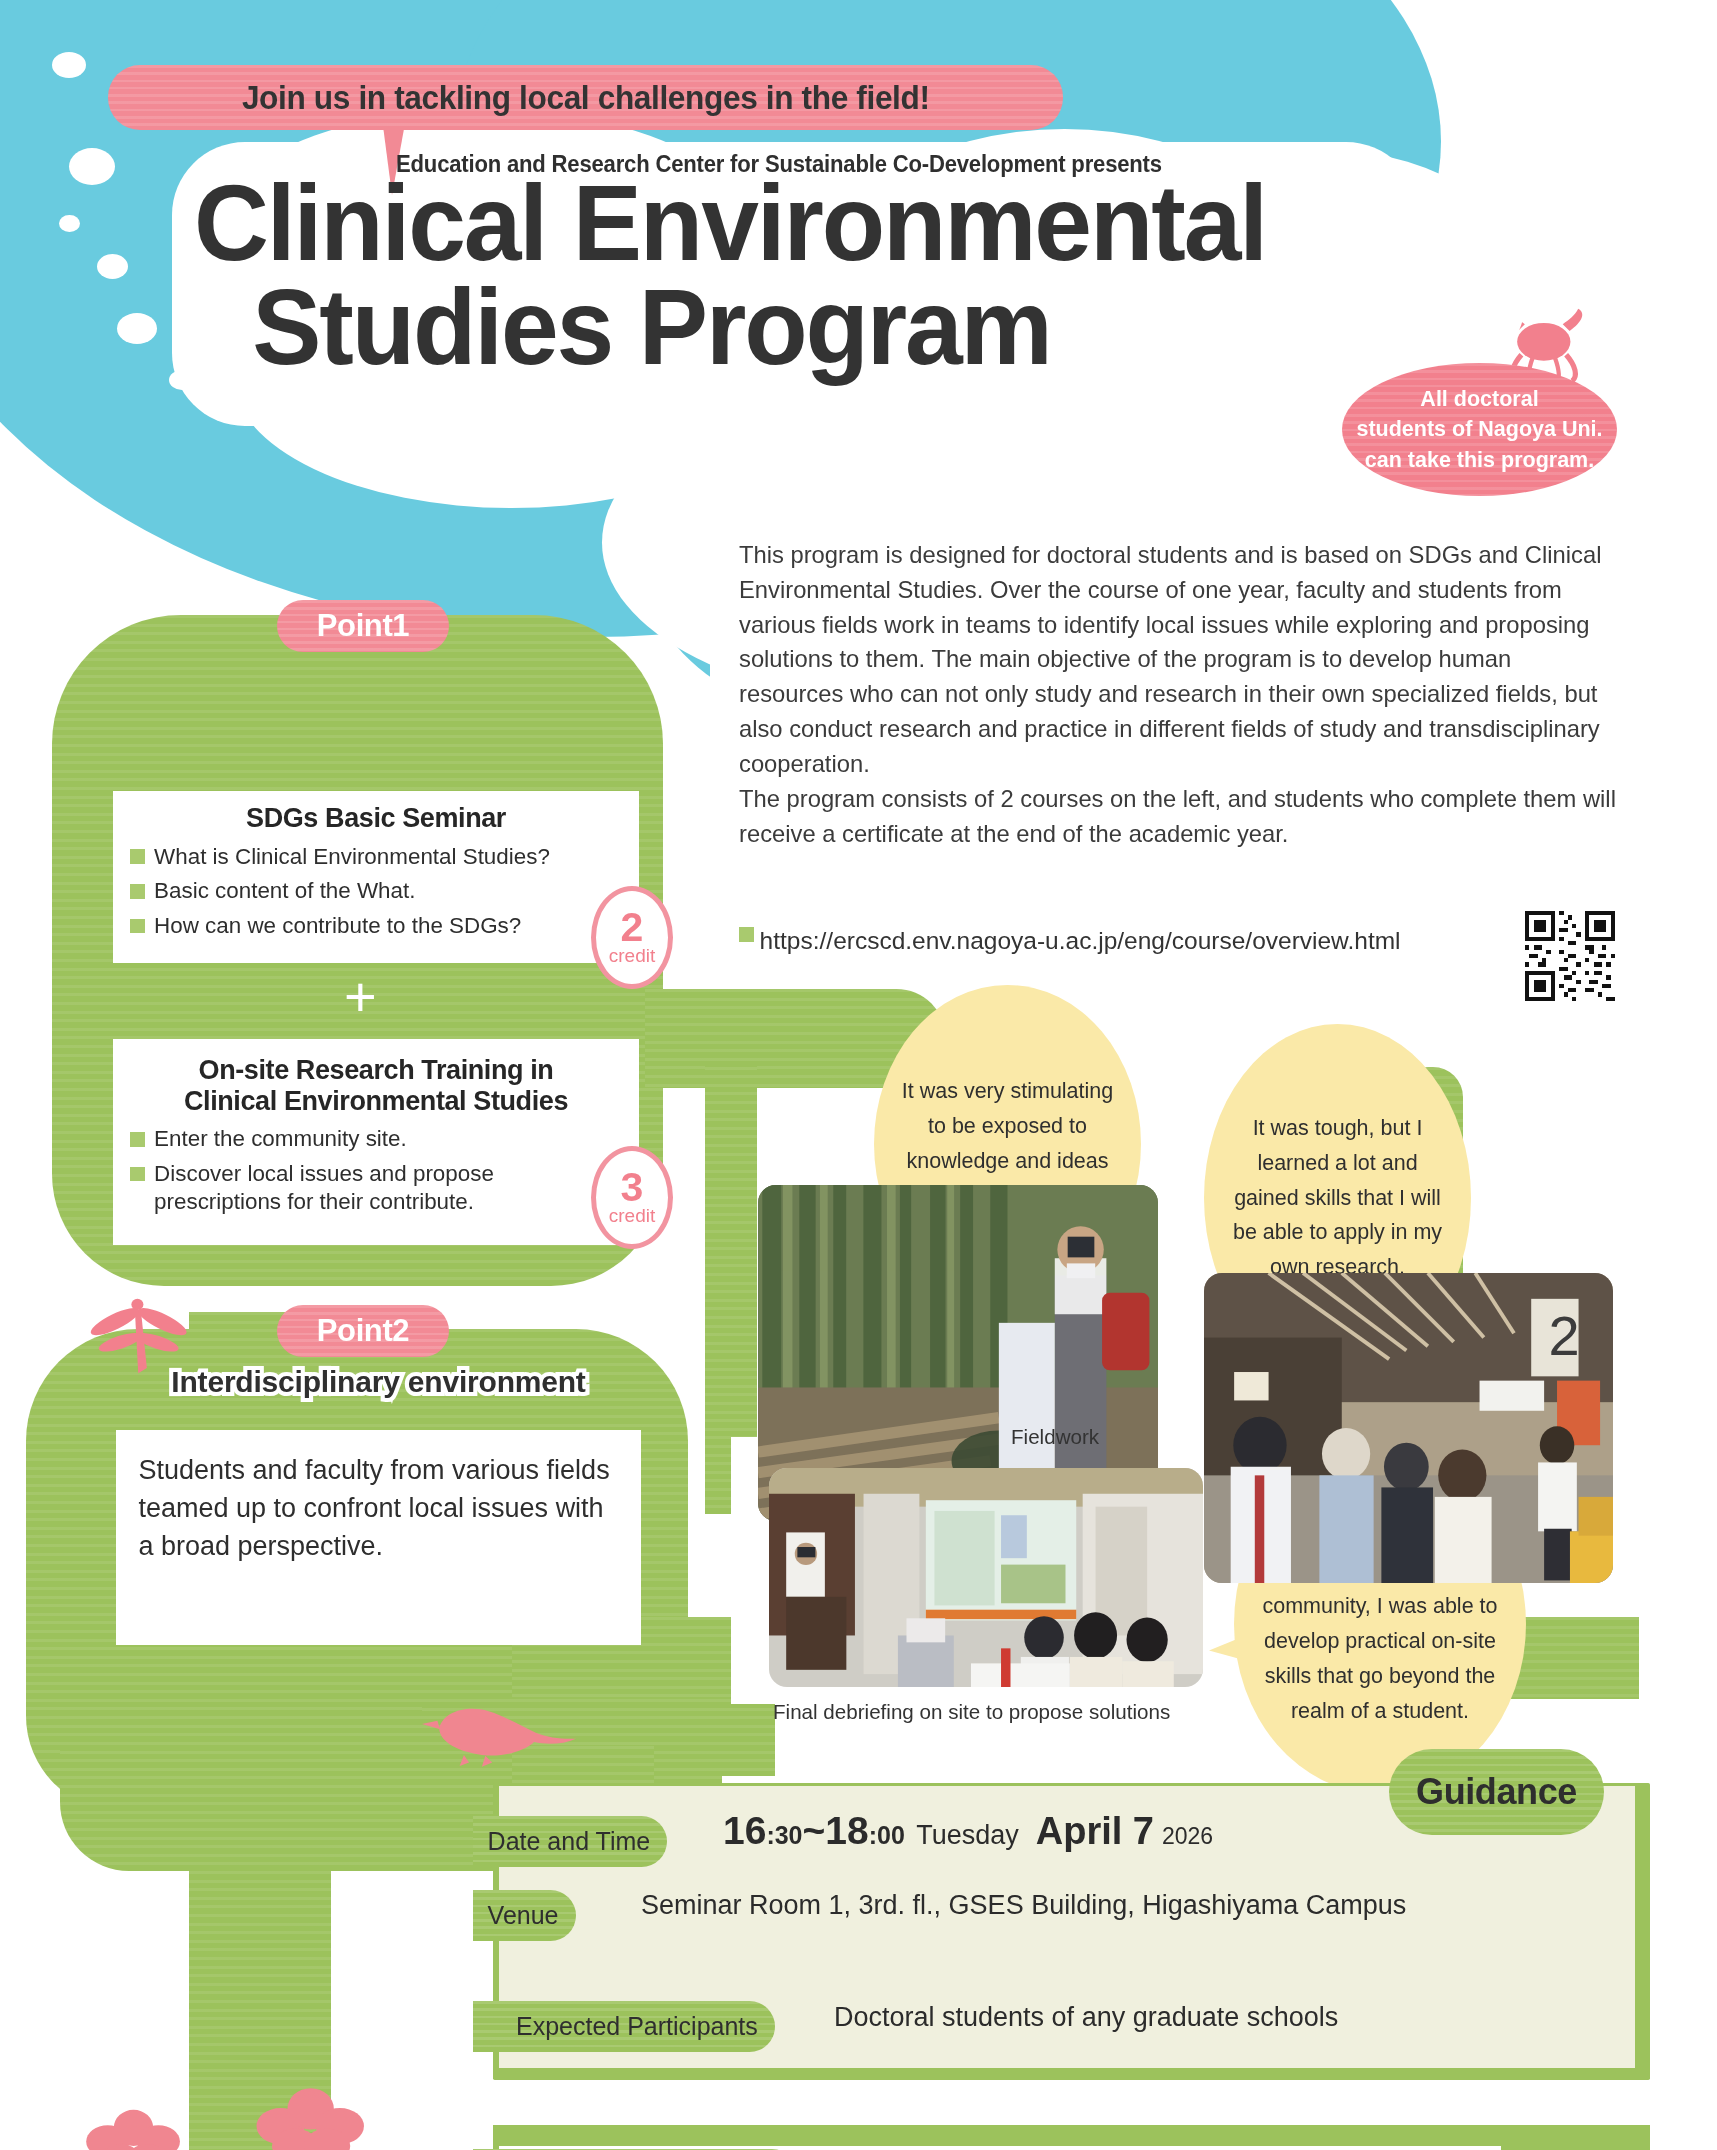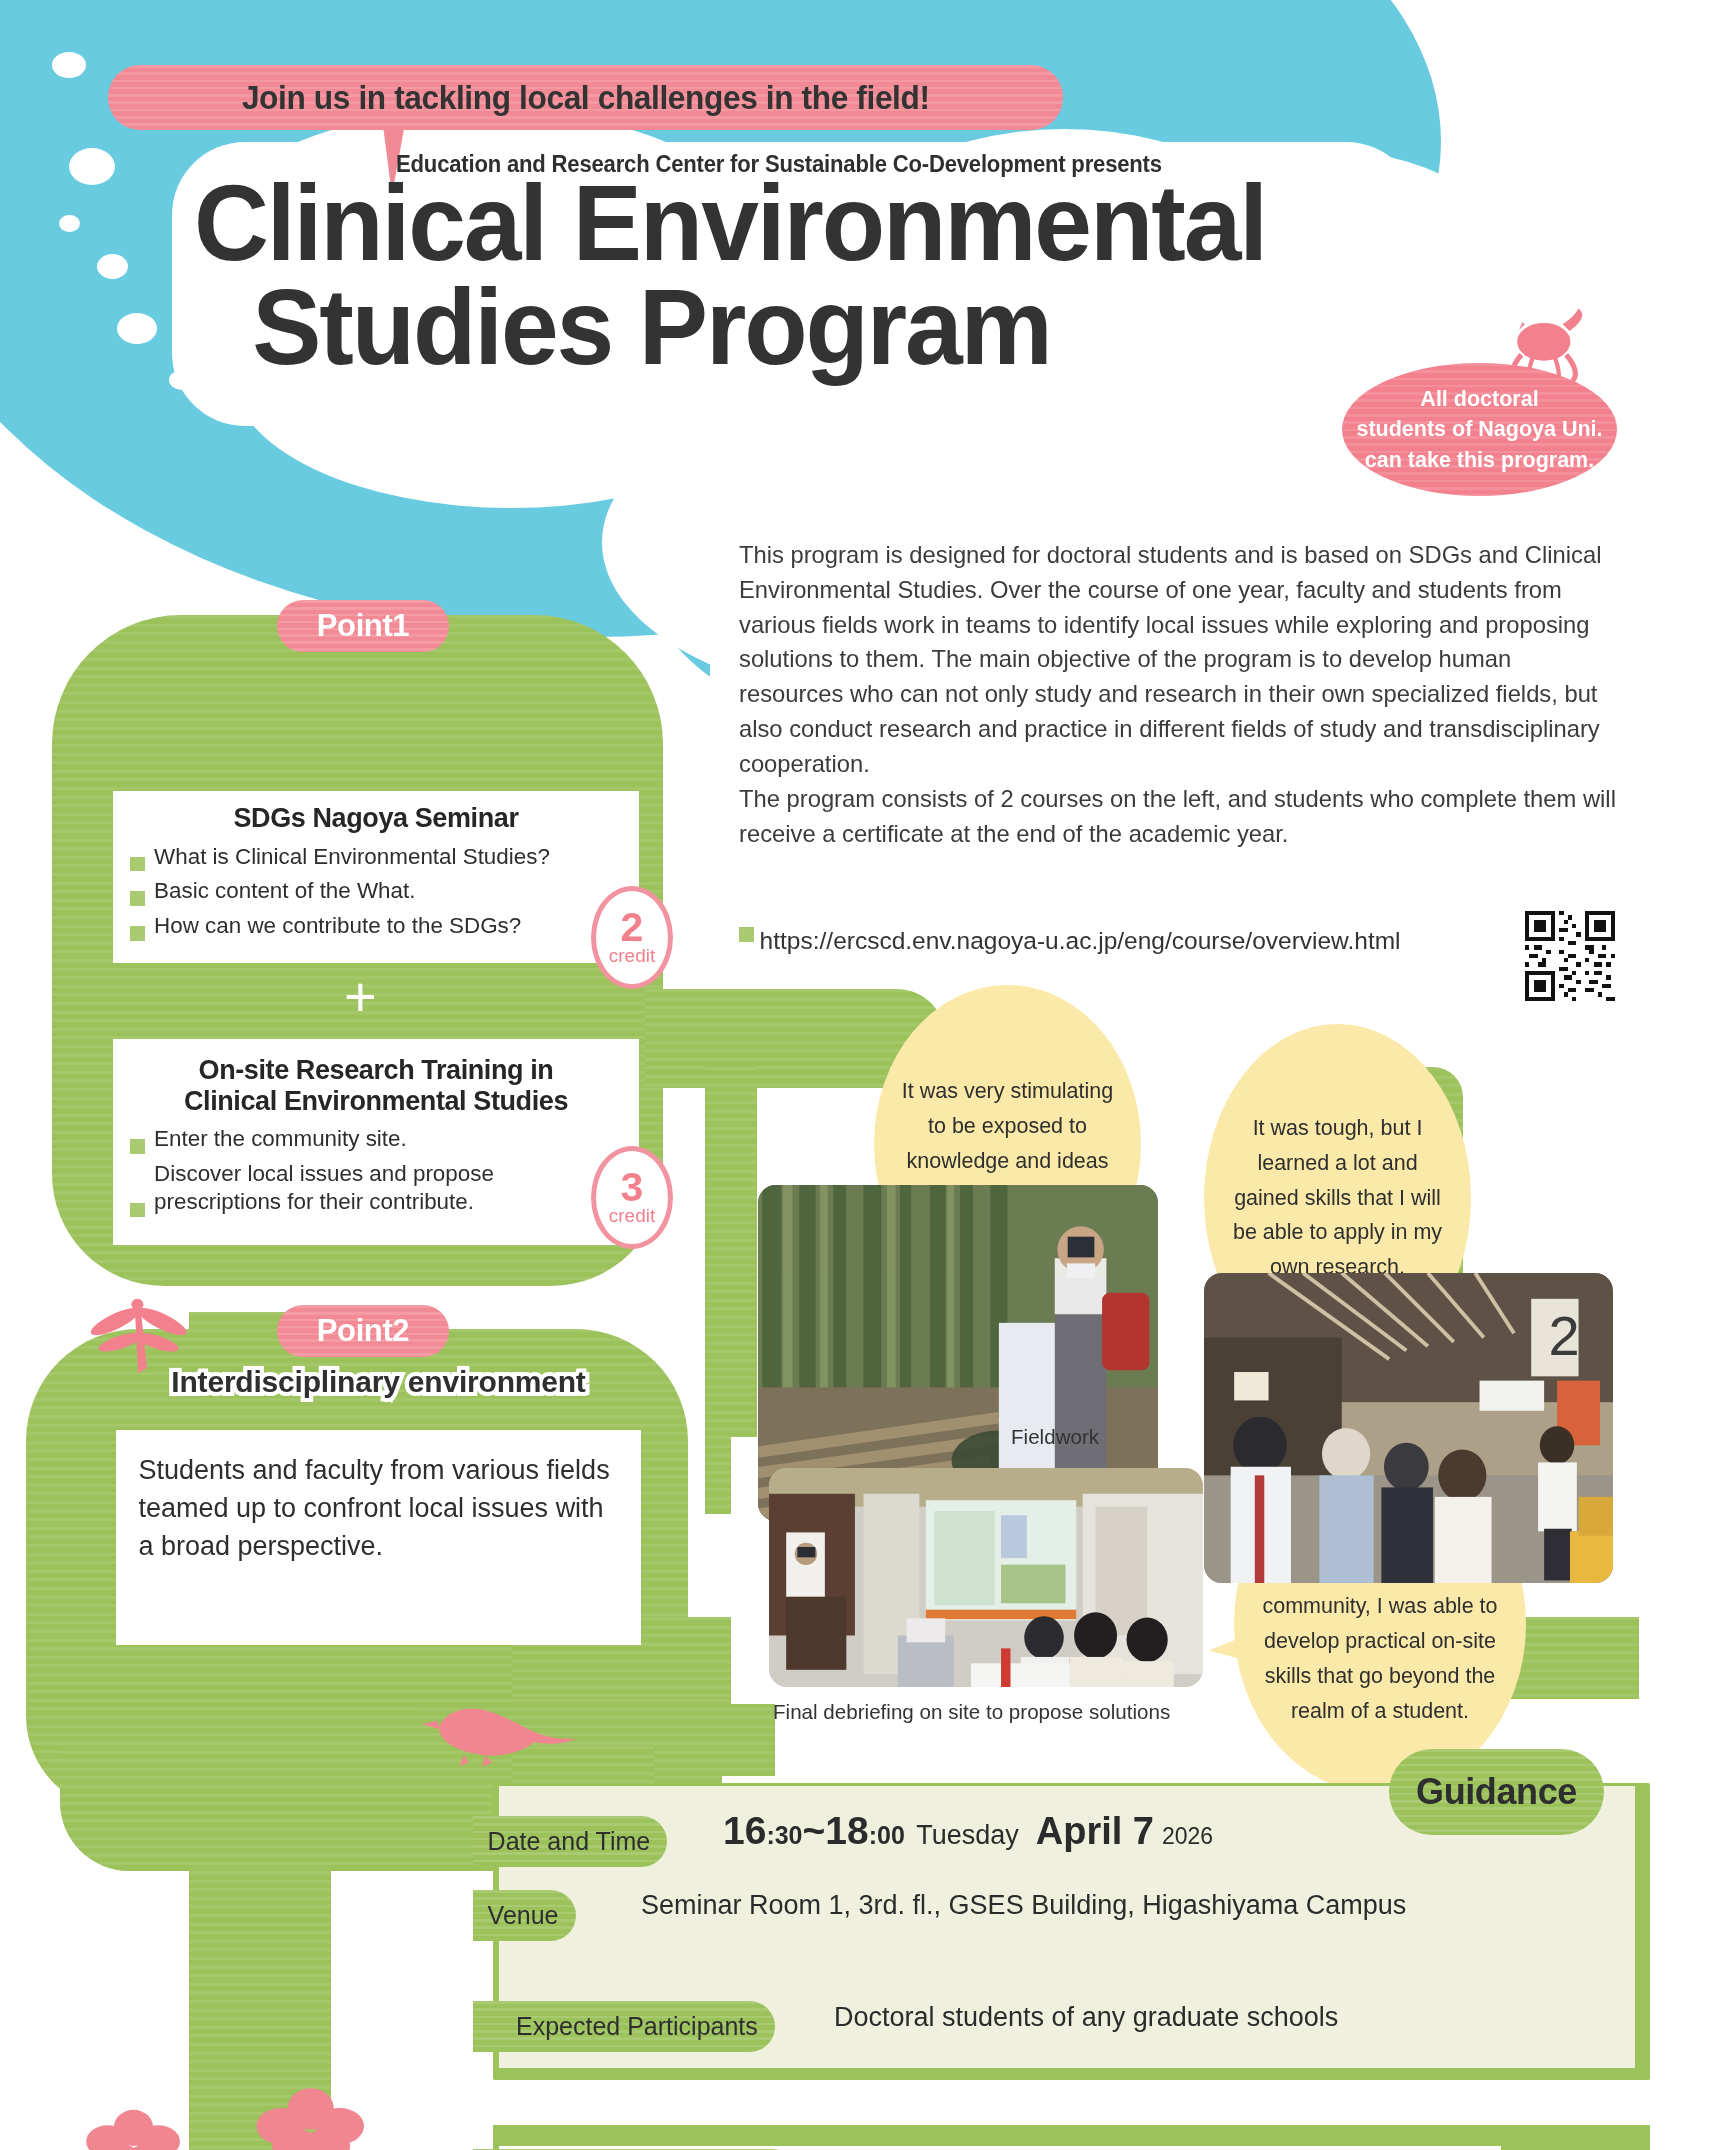--- a/index.html
+++ b/index.html
@@ -160,21 +160,21 @@
     position:absolute; text-align:center; width:585px;
     font-size:32px; line-height:1.18; font-weight:700; color:#2f2f2f;
     letter-spacing:-0.2px;
     -webkit-text-stroke:8.2px #fff; paint-order:stroke fill;
   }
   .whitebox {
     position:absolute; background:#fff;
   }
   .boxtitle { font-size:27px; font-weight:700; color:#262626; text-align:center; letter-spacing:-0.4px; }
   .bullets { margin-top:8.6px; }
-  .bul { display:flex; gap:9.5px; align-items:flex-end; margin-bottom:6px; }
+  .bul { display:flex; gap:9.5px; align-items:flex-start; margin-bottom:6px; }
   .bul .sq { width:14.6px; height:14.6px; background:#a9ca6e; flex:none; margin-top:6.9px; }
   .bul .tx { font-size:22.4px; line-height:1.28; color:#2e2e2e; }
   .plus {
     position:absolute; color:#fff; font-size:56px; font-weight:400; line-height:1;
   }
   .credit {
     position:absolute; width:82px; height:103px; border-radius:50%;
     border:5.2px solid #f294a0; background:#fff;
     display:flex; flex-direction:column; align-items:center; justify-content:center;
     color:#f2808d;
@@ -409,21 +409,21 @@
           <rect x="14" y="18" width="2" height="1"></rect>
         <rect x="17" y="19" width="1" height="1"></rect>
           <rect x="19" y="20" width="2" height="1"></rect>
       </g>
     </svg>
   </div>
 
   <div class="pointtag" style="left:277px;top:600px;">Point1</div>
 
   <div class="whitebox" style="left:113px;top:791px;width:526px;height:172px;padding:12px 17px 0 17px;">
-    <div class="boxtitle">SDGs Nagoya Seminar</div>
+    <div class="boxtitle">SDGs Basic Seminar</div>
     <div class="bullets">
       <div class="bul">
           <span class="sq"></span>
           <span class="tx">What is Clinical Environmental Studies?</span>
         </div>
       <div class="bul">
           <span class="sq"></span>
           <span class="tx">Basic content of the What.</span>
         </div>
       <div class="bul">

